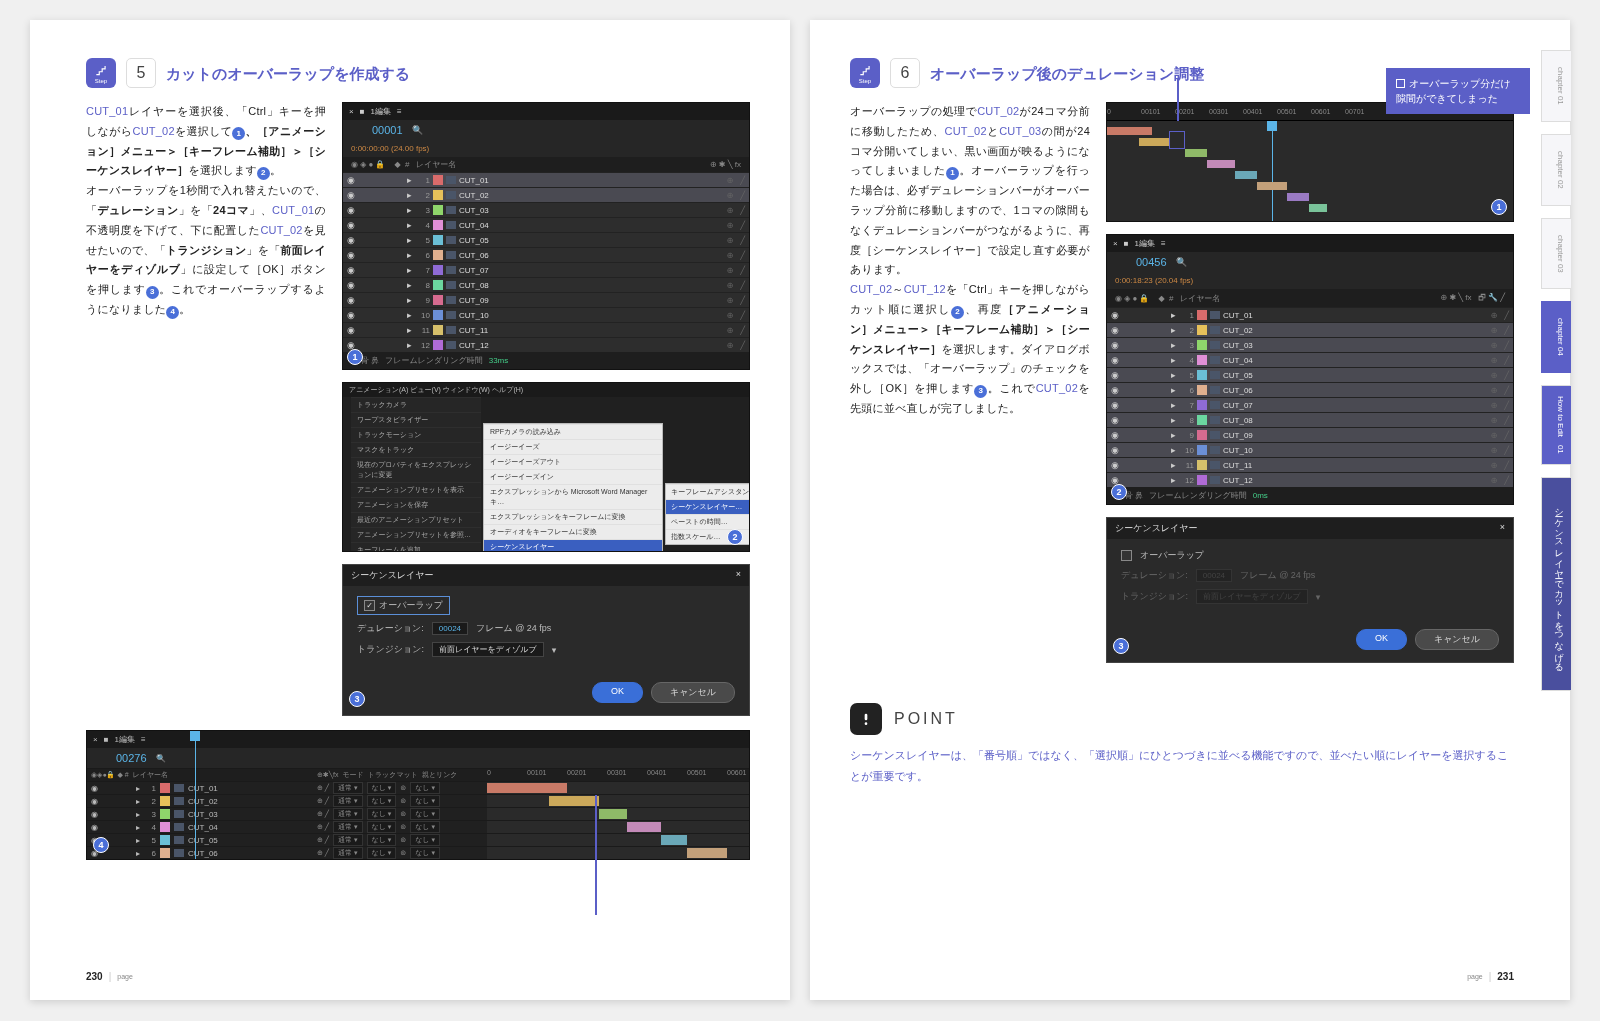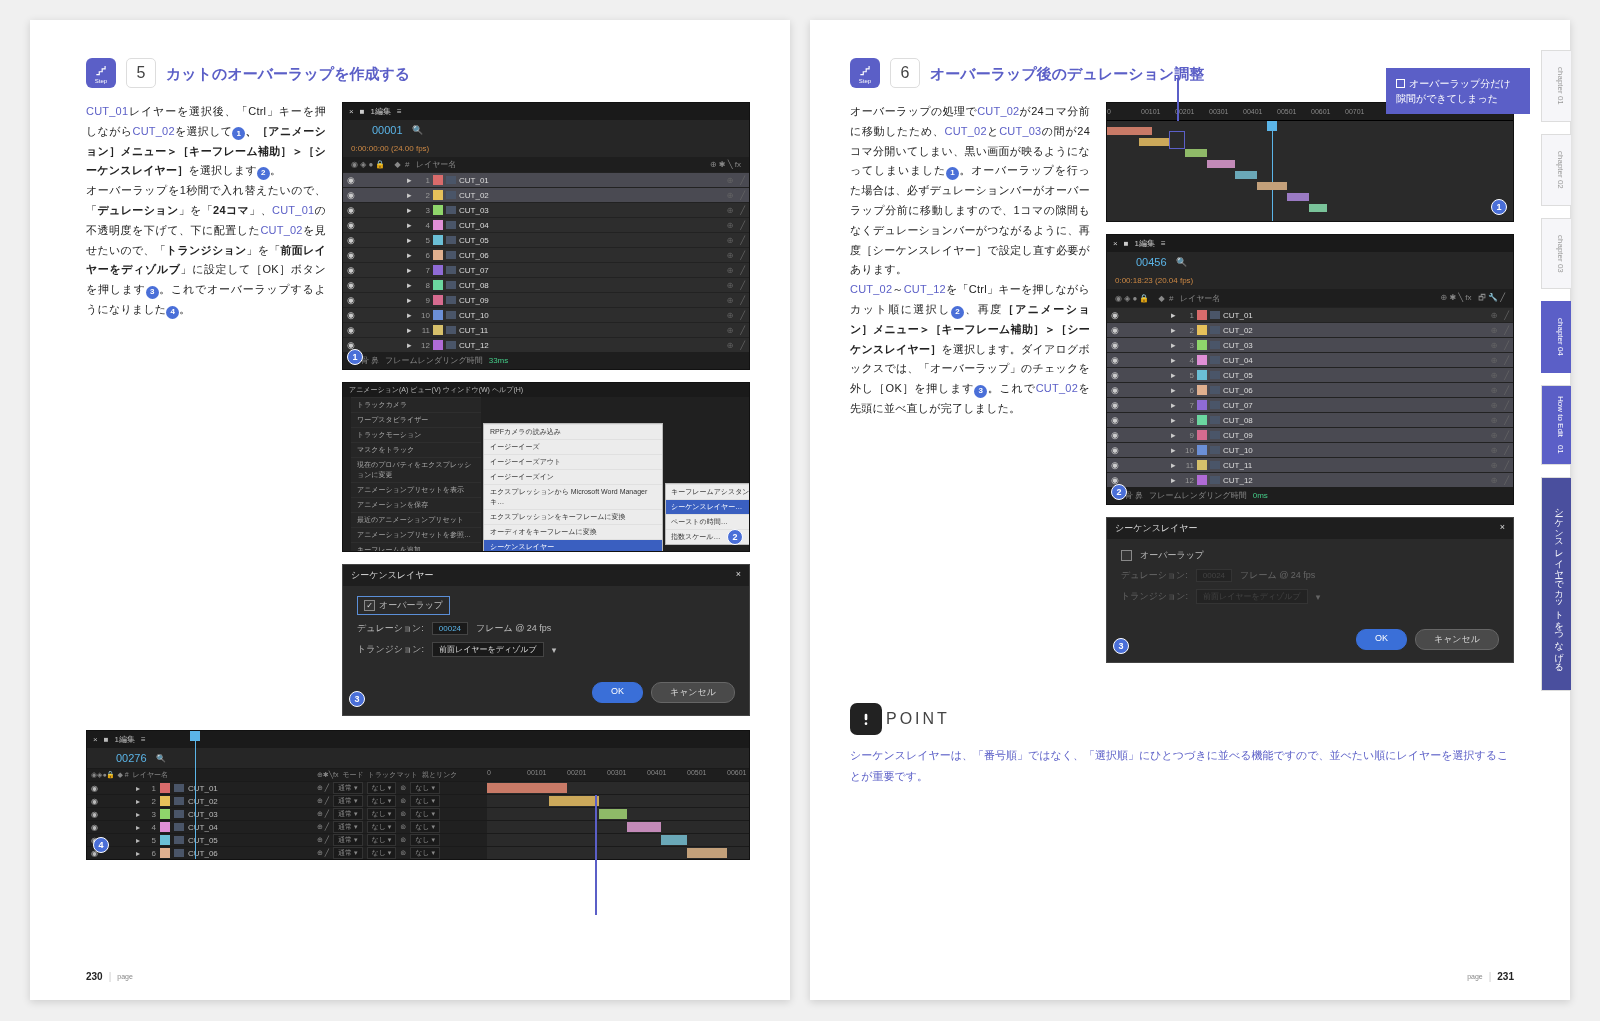--- a/index.html
+++ b/index.html
@@ -94,21 +94,21 @@
   .seg { position: absolute; top: 1px; bottom: 1px; }
 
   .callout { background: #5b5fc7; color: #fff; padding: 8px 10px; font-size: 10px; line-height: 1.5; position: relative; }
   .callout::before { content: ''; position: absolute; }
   .callout-sq { display:inline-block; width:9px; height:9px; border:1.5px solid #fff; margin-right:4px; vertical-align:-1px; }
   .callout-bottom { margin-top: 14px; width: 230px; margin-left: auto; margin-right: 85px; }
   .callout-line { position:absolute; background:#5b5fc7; }
 
   
   .point-block { margin-top: 40px; }
-  .point-header { display: flex; align-items: center; gap: 4px; margin-bottom: 10px; }
+  .point-header { display: flex; align-items: center; gap: 12px; margin-bottom: 10px; }
   .point-icon { width: 32px; height: 32px; background: #222; border-radius: 7px; display: flex; align-items: center; justify-content: center; color: #fff; }
   .point-title { font-size: 16px; letter-spacing: 3px; color: #444; }
   .point-text { color: #5b5fc7; font-size: 11px; line-height: 1.9; }
 
   .page-num { position: absolute; bottom: 18px; font-size: 10px; color: #222; display: flex; align-items: center; gap: 6px; }
   .page-num.left { left: 56px; }
   .page-num.right { right: 56px; }
   .page-num .lbl { font-size: 7px; color: #888; }
   .page-num .bar { color: #ccc; }
 

